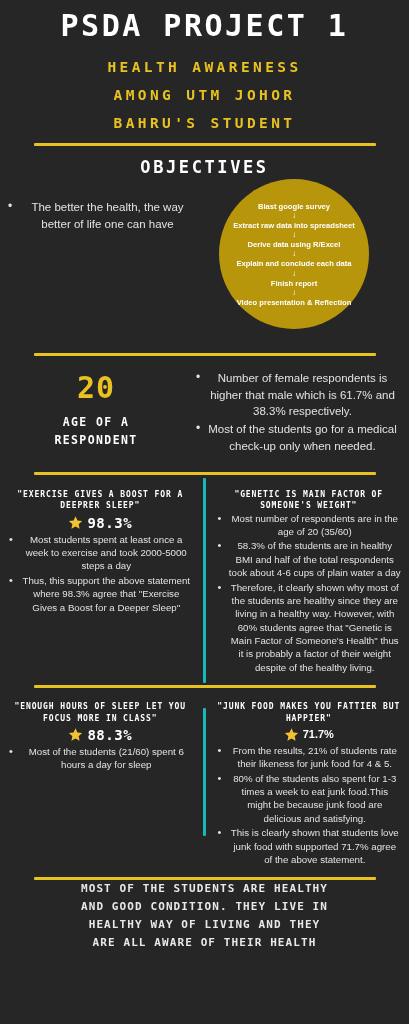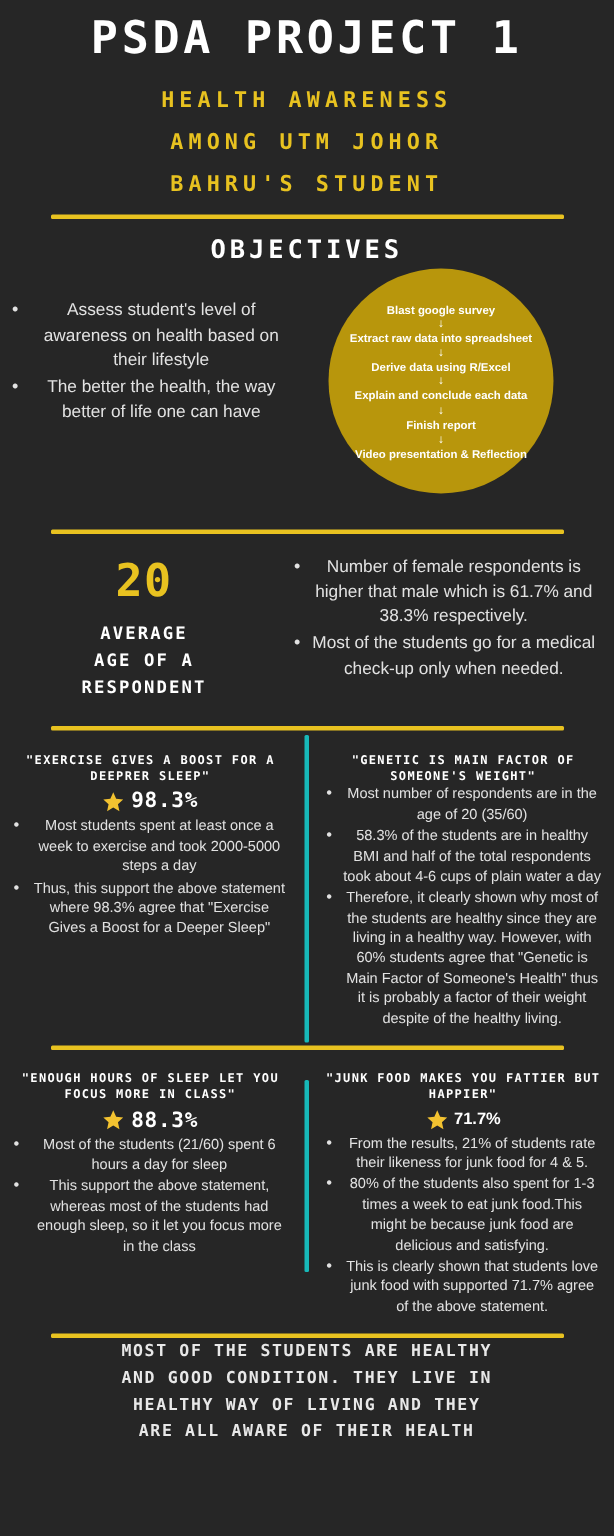--- a/index.html
+++ b/index.html
@@ -191,21 +191,20 @@
       <div>AMONG UTM JOHOR</div>
       <div>BAHRU'S STUDENT</div>
     </div>
     <div class="rule"></div>
     <div class="objectives-title">OBJECTIVES</div>
   </div>
 
   <div class="obj-body">
     <div class="obj-left">
       <ul class="bullets">
-        <li>Assess student's level of awareness on health based on their lifestyle</li>
         <li>The better the health, the way better of life one can have</li>
       </ul>
     </div>
     <div class="obj-right">
       <div class="circle">
         <div class="flow-step">Blast google survey</div>
         <div class="flow-arrow">↓</div>
         <div class="flow-step">Extract raw data into spreadsheet</div>
         <div class="flow-arrow">↓</div>
         <div class="flow-step">Derive data using R/Excel</div>
@@ -218,21 +217,20 @@
       </div>
     </div>
   </div>
 
   <div class="rule" style="margin-top:18px;"></div>
 
   <div class="sec20">
     <div class="sec20-left">
       <div class="big-number">20</div>
       <div class="big-caption">
-        <div>AVERAGE</div>
         <div>AGE OF A</div>
         <div>RESPONDENT</div>
       </div>
     </div>
     <div class="sec20-right">
       <ul class="bullets">
         <li>Number of female respondents is higher that male which is 61.7% and 38.3% respectively.</li>
         <li>Most of the students go for a medical check-up only when needed.</li>
       </ul>
     </div>
@@ -276,21 +274,20 @@
       <div class="qcell left">
         <div class="q-head">"ENOUGH HOURS OF SLEEP LET YOU FOCUS MORE IN CLASS"</div>
         <div class="q-stat">
           <svg class="star" viewBox="0 0 24 24">
             <polygon points="12,1.8 15.1,8.7 22.6,9.5 17,14.6 18.6,22 12,18.2 5.4,22 7,14.6 1.4,9.5 8.9,8.7" fill="#F2C230"></polygon>
           </svg>
           <span class="q-pct">88.3%</span>
         </div>
         <ul class="qbul">
           <li>Most of the students (21/60) spent 6 hours a day for sleep</li>
-          <li>This support the above statement, whereas most of the students had enough sleep, so it let you focus more in the class</li>
         </ul>
       </div>
 
       <div class="qcell right">
         <div class="q-head">"JUNK FOOD MAKES YOU FATTIER BUT HAPPIER"</div>
         <div class="q-stat">
           <svg class="star" viewBox="0 0 24 24">
             <polygon points="12,1.8 15.1,8.7 22.6,9.5 17,14.6 18.6,22 12,18.2 5.4,22 7,14.6 1.4,9.5 8.9,8.7" fill="#F2C230"></polygon>
           </svg>
           <span class="q-pct plain">71.7%</span>

